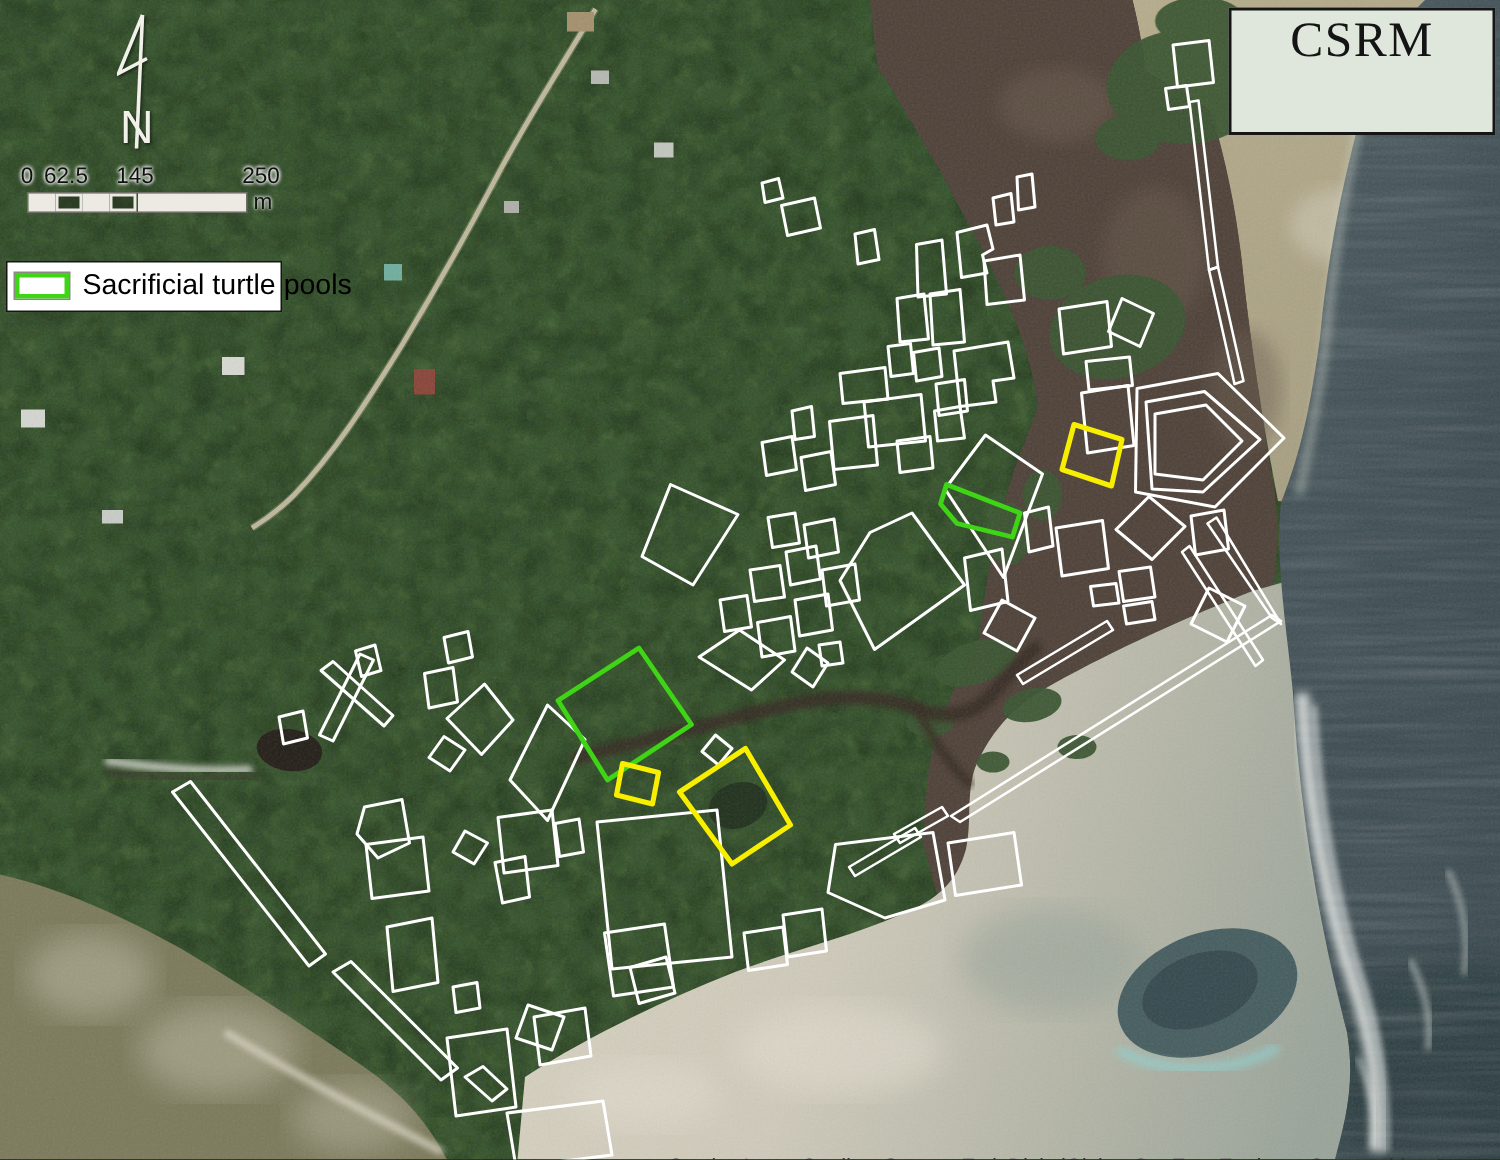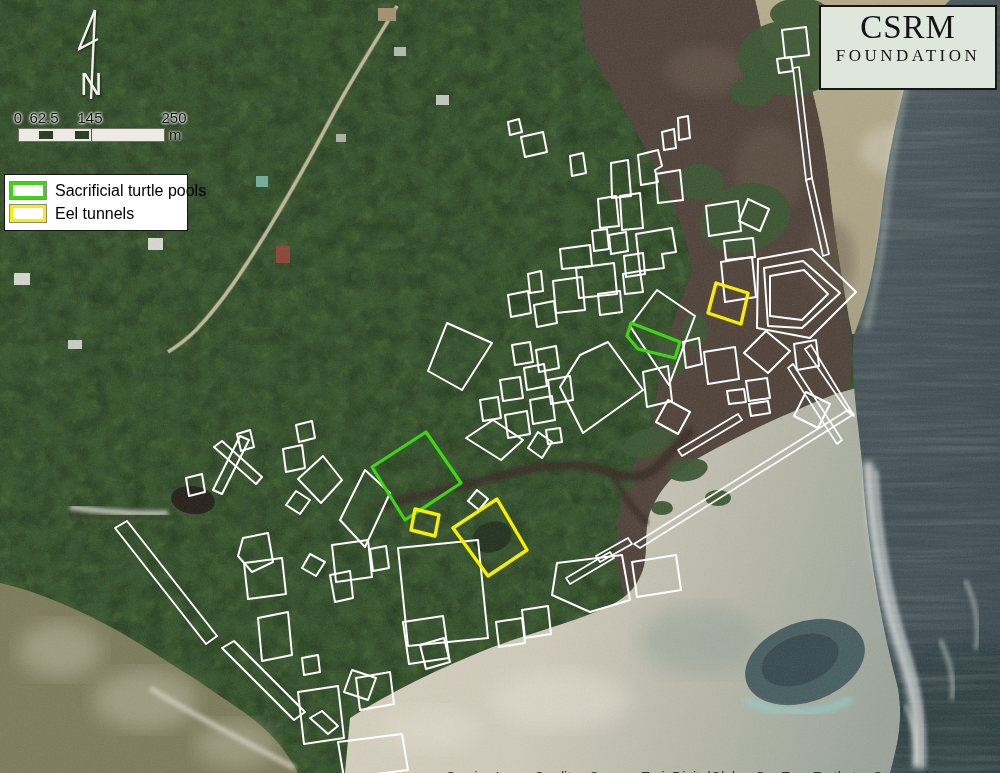--- a/index.html
+++ b/index.html
@@ -33,21 +33,21 @@
            text-shadow:0 0 3px #fff,0 0 2px #fff;}
 
   
   .legend{position:absolute;left:4px;top:174px;width:182px;background:#fff;
           border:1px solid #161616;padding:4px 0 5px 0;}
   .leg-row{display:flex;align-items:center;height:23px;padding-left:5px;}
   .leg-swatch{width:36px;height:17px;background:#fff;border:3px solid #000;
               box-shadow:0 0 0 1px #8a8a84;margin-right:9px;box-sizing:border-box;flex:0 0 auto;}
   .leg-swatch.pool{border-color:var(--c-pool,#3fd415);}
   .leg-swatch.tunnel{border-color:var(--c-tunnel,#f8ef00);}
-  .leg-label{font-size:16px;color:#000;white-space:nowrap;}
+  .leg-label{font-size:19px;color:#000;white-space:nowrap;}
 
   
   .logo{position:absolute;left:819px;top:5px;width:178px;height:85px;
         background:var(--c-logo_bg,#dfe7dd);border:2px solid #161616;box-sizing:border-box;
         text-align:center;color:var(--c-logo_text,#141414);
         font-family:"Liberation Serif",serif;}
   .logo-main{font-size:33px;line-height:1.05;margin-top:3px;letter-spacing:1px;}
   .logo-sub{font-size:17px;letter-spacing:3.5px;margin-top:1px;}
 
   
@@ -344,29 +344,24 @@
       <div class="sb-seg sb-white" style="left:72.5px;width:72.5px"></div>
     </div>
     <span class="sb-unit">m</span>
   </div>
 
   <div class="legend">
     <div class="leg-row">
       <span class="leg-swatch pool"></span>
       <span class="leg-label">Sacrificial turtle pools</span>
     </div>
-    <div class="leg-row">
-      <span class="leg-swatch tunnel"></span>
-      <span class="leg-label">Eel tunnels</span>
-    </div>
   </div>
 
   <div class="logo">
     <div class="logo-main">CSRM</div>
-    <div class="logo-sub">FOUNDATION</div>
   </div>
 
   <div class="credits">
     <div>Service Layer Credits:  Source: Esri, DigitalGlobe, GeoEye, Earthstar Geographics,</div>
     
   </div>
 
 </div>
 
 </body></html>

